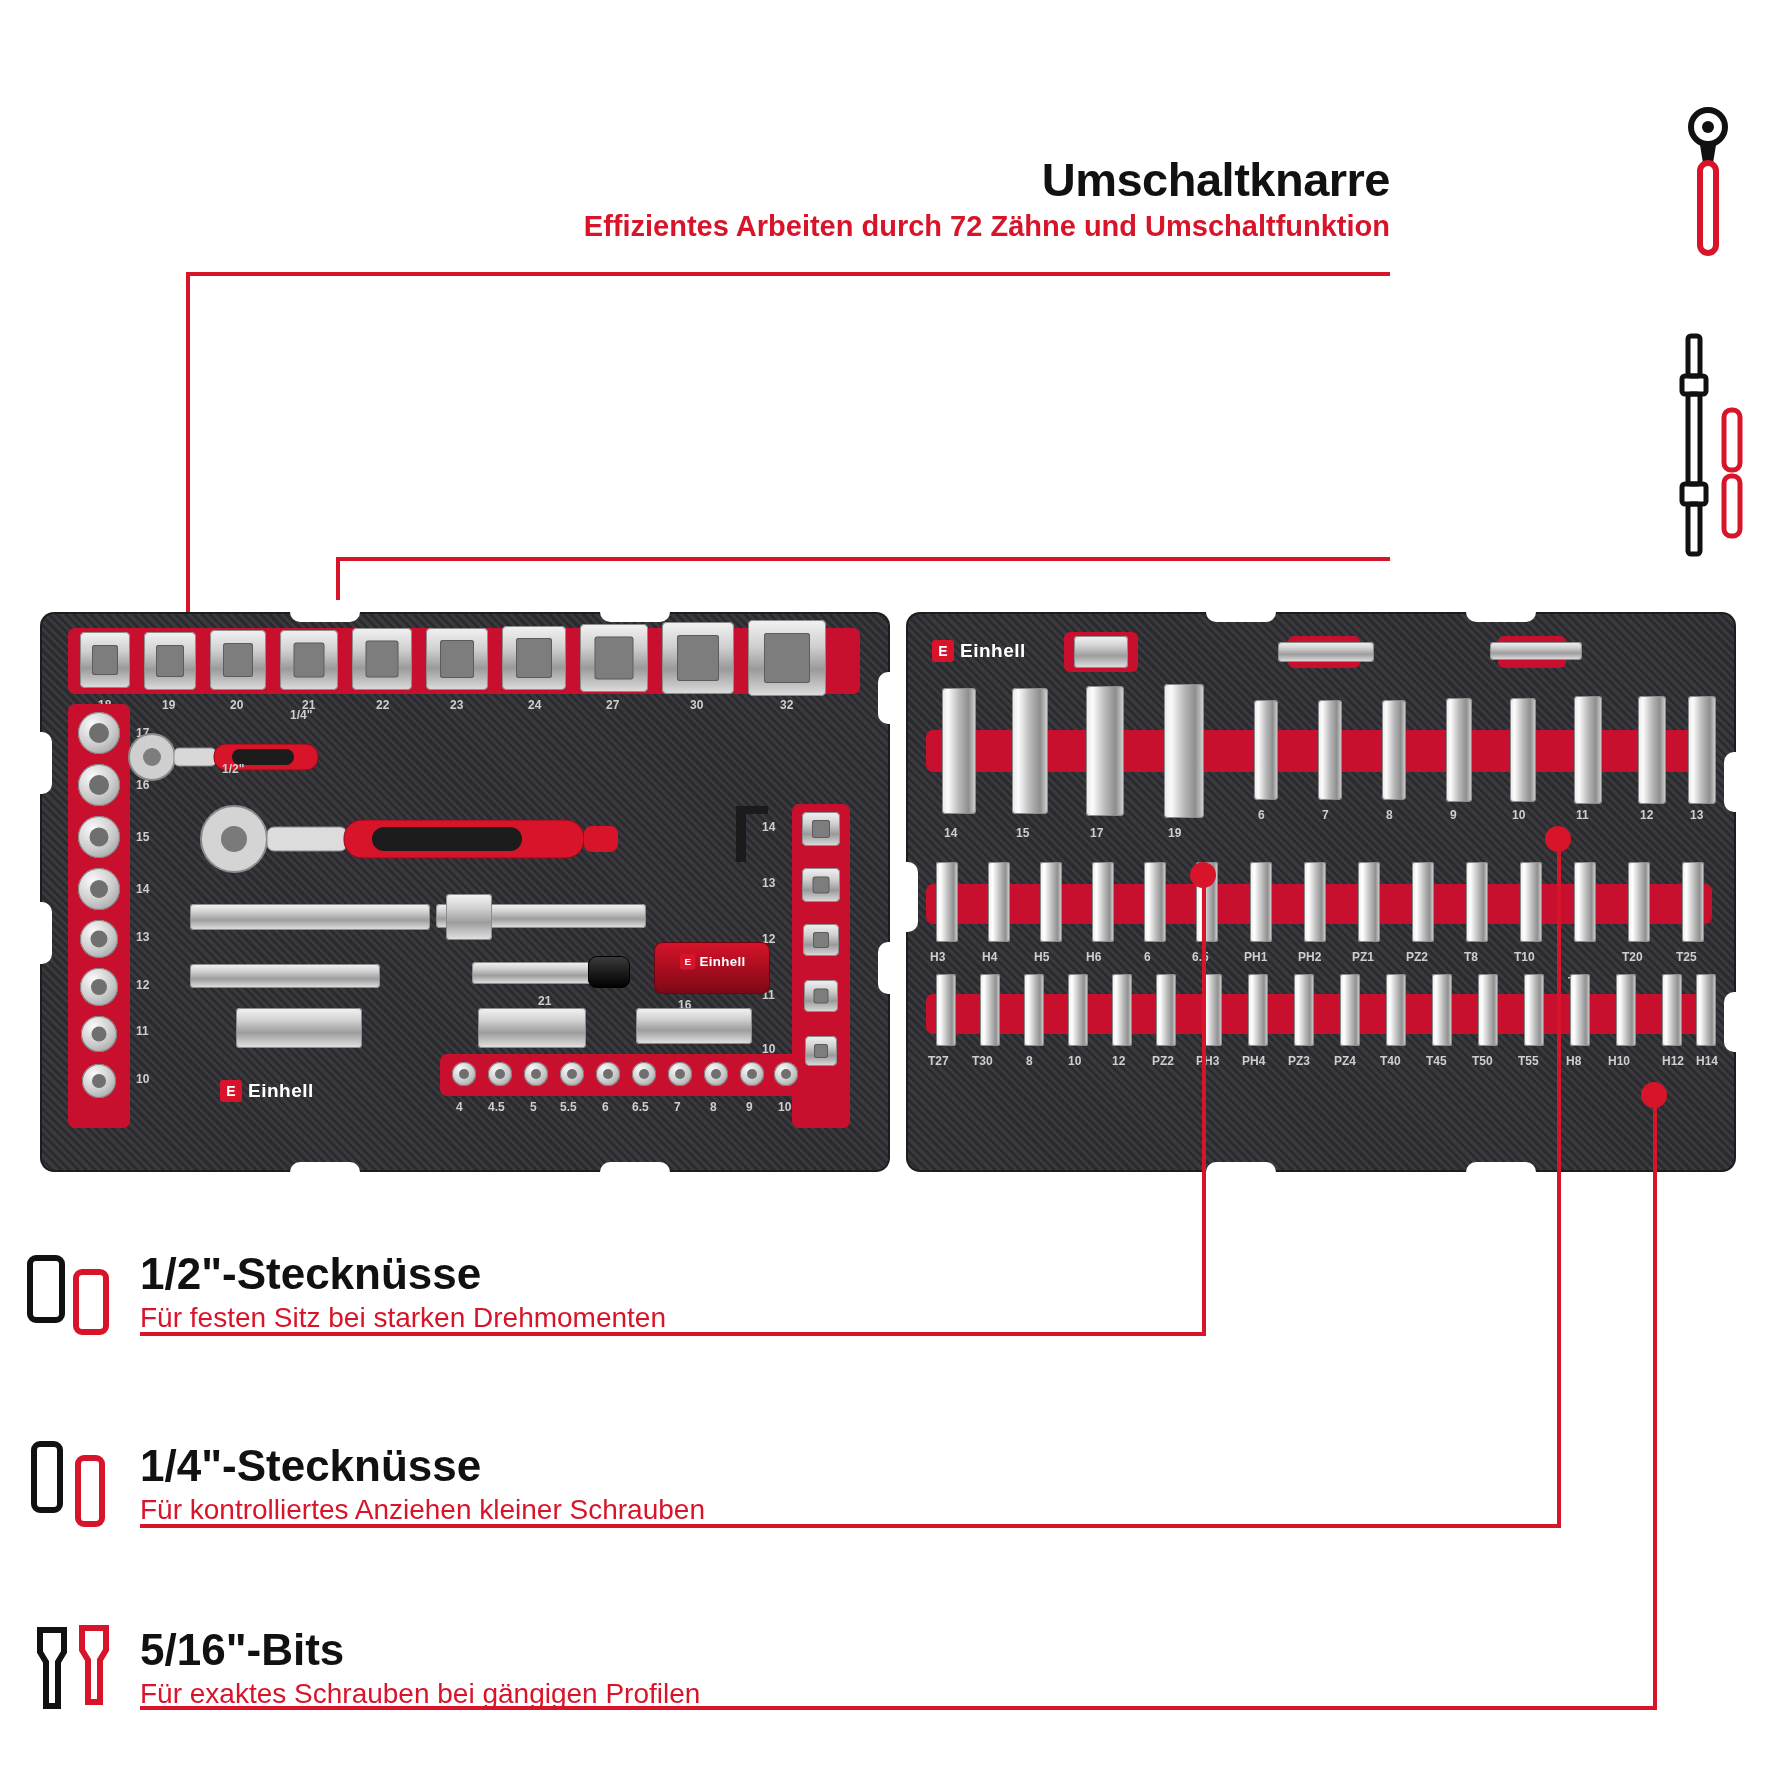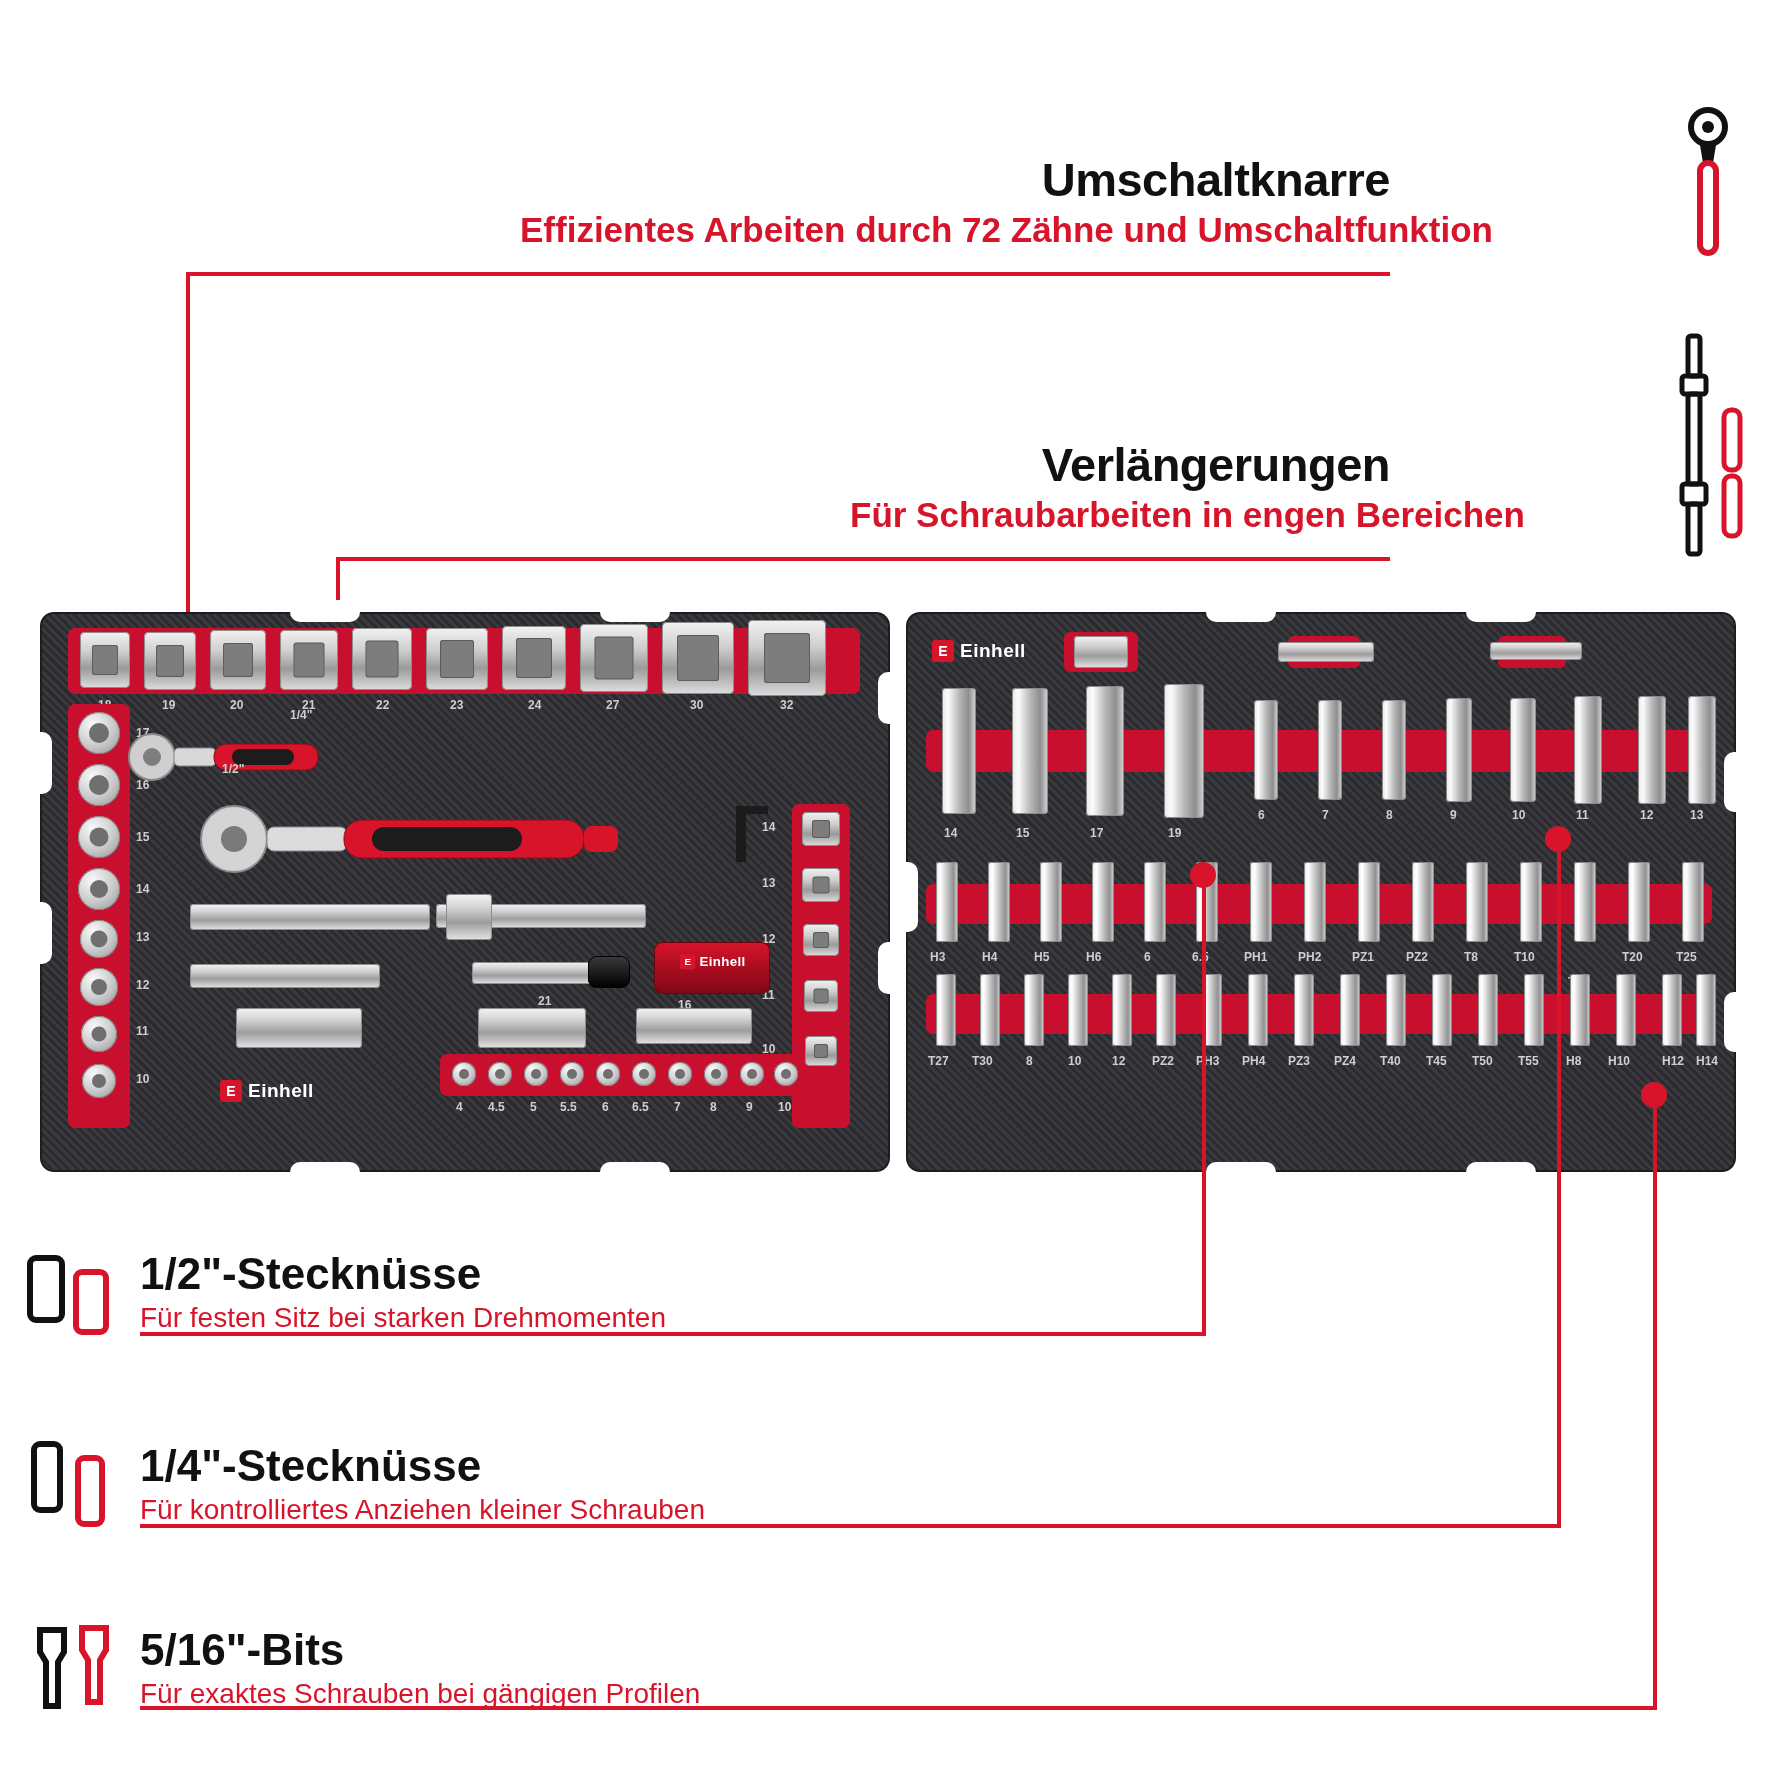--- a/index.html
+++ b/index.html
@@ -12,21 +12,21 @@
   }
   .stage{position:absolute;inset:0;}
 
   
   .callout{position:absolute;}
   .callout .title{
     font-size:47px;font-weight:700;color:#111;letter-spacing:-0.5px;line-height:1.05;
     white-space:nowrap;
   }
   .callout .sub{
-    font-size:35px;font-weight:700;color:#d7142a;line-height:1.15;white-space:nowrap;
+    font-size:29px;font-weight:700;color:#d7142a;line-height:1.15;white-space:nowrap;
     padding-top:6px;
   }
   .callout.right{text-align:right;}
   .callout.right .title,.callout.right .sub{}
 
   
   .ln{position:absolute;background:#d7142a;}
   .lnh{height:4px;}
   .lnv{width:4px;}
   .dot{position:absolute;width:26px;height:26px;border-radius:50%;background:#d7142a;}
@@ -100,24 +100,20 @@
     <circle cx="36" cy="22" r="17" fill="none" stroke="#111" stroke-width="6"></circle>
     <circle cx="36" cy="22" r="6" fill="#111"></circle>
     <path d="M28 40 L44 40 L41 58 L31 58 Z" fill="#111"></path>
     <rect x="28" y="58" width="16" height="90" rx="8" fill="none" stroke="#d7142a" stroke-width="6"></rect>
   </svg>
 
   <div class="ln lnv" style="left:186px;top:272px;height:568px;"></div>
   <div class="ln lnh" style="left:186px;top:272px;width:336px;"></div>
   <div class="dot" style="left:174px;top:828px;"></div>
 
-  <div class="callout right" style="left:850px;top:440px;width:540px;">
-    <div class="title">Verlängerungen</div>
-    <div class="sub">Für Schraubarbeiten in engen Bereichen</div>
-  </div>
   <div class="ln lnh" style="left:850px;top:557px;width:540px;"></div>
 
   <svg class="ico" width="80" height="230" viewBox="0 0 80 230" style="left:1668px;top:330px;">
     <rect x="20" y="6" width="12" height="40" rx="3" fill="none" stroke="#111" stroke-width="5"></rect>
     <rect x="14" y="46" width="24" height="18" rx="3" fill="none" stroke="#111" stroke-width="5"></rect>
     <rect x="20" y="64" width="12" height="90" rx="3" fill="none" stroke="#111" stroke-width="5"></rect>
     <rect x="14" y="154" width="24" height="20" rx="3" fill="none" stroke="#111" stroke-width="5"></rect>
     <rect x="20" y="174" width="12" height="50" rx="3" fill="none" stroke="#111" stroke-width="5"></rect>
     <rect x="56" y="80" width="16" height="60" rx="7" fill="none" stroke="#d7142a" stroke-width="5"></rect>
     <rect x="56" y="146" width="16" height="60" rx="7" fill="none" stroke="#d7142a" stroke-width="5"></rect>

